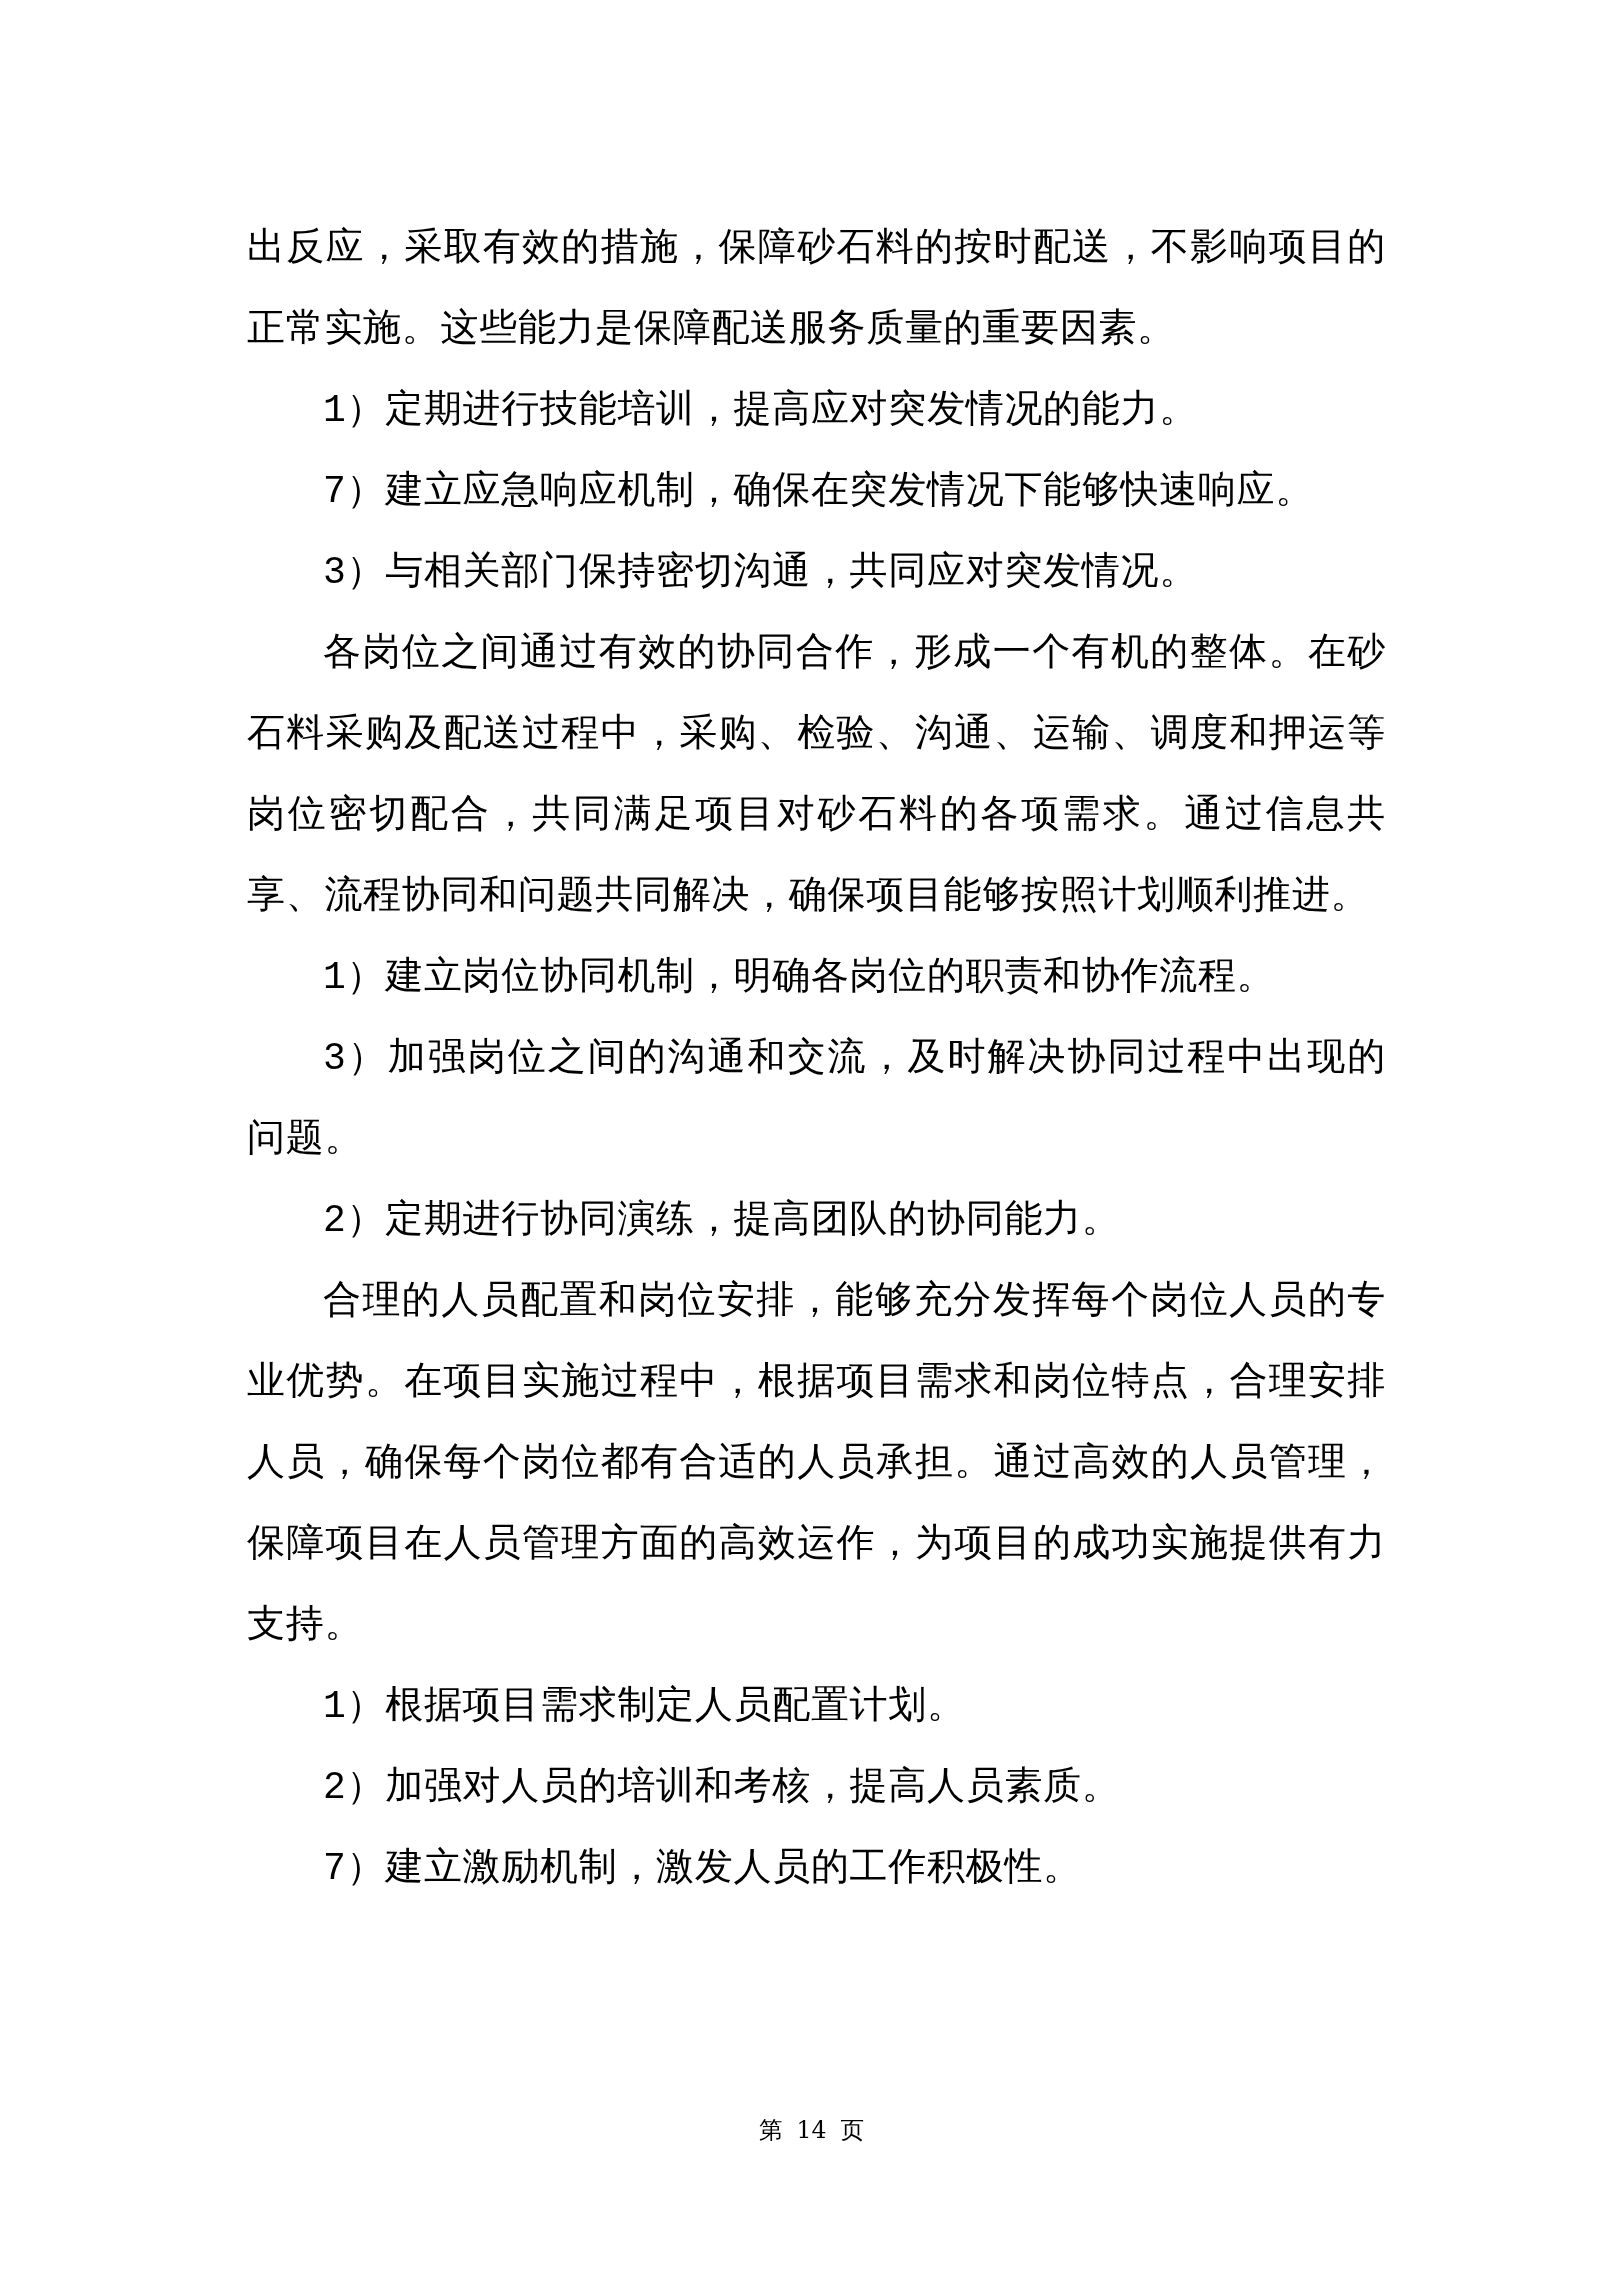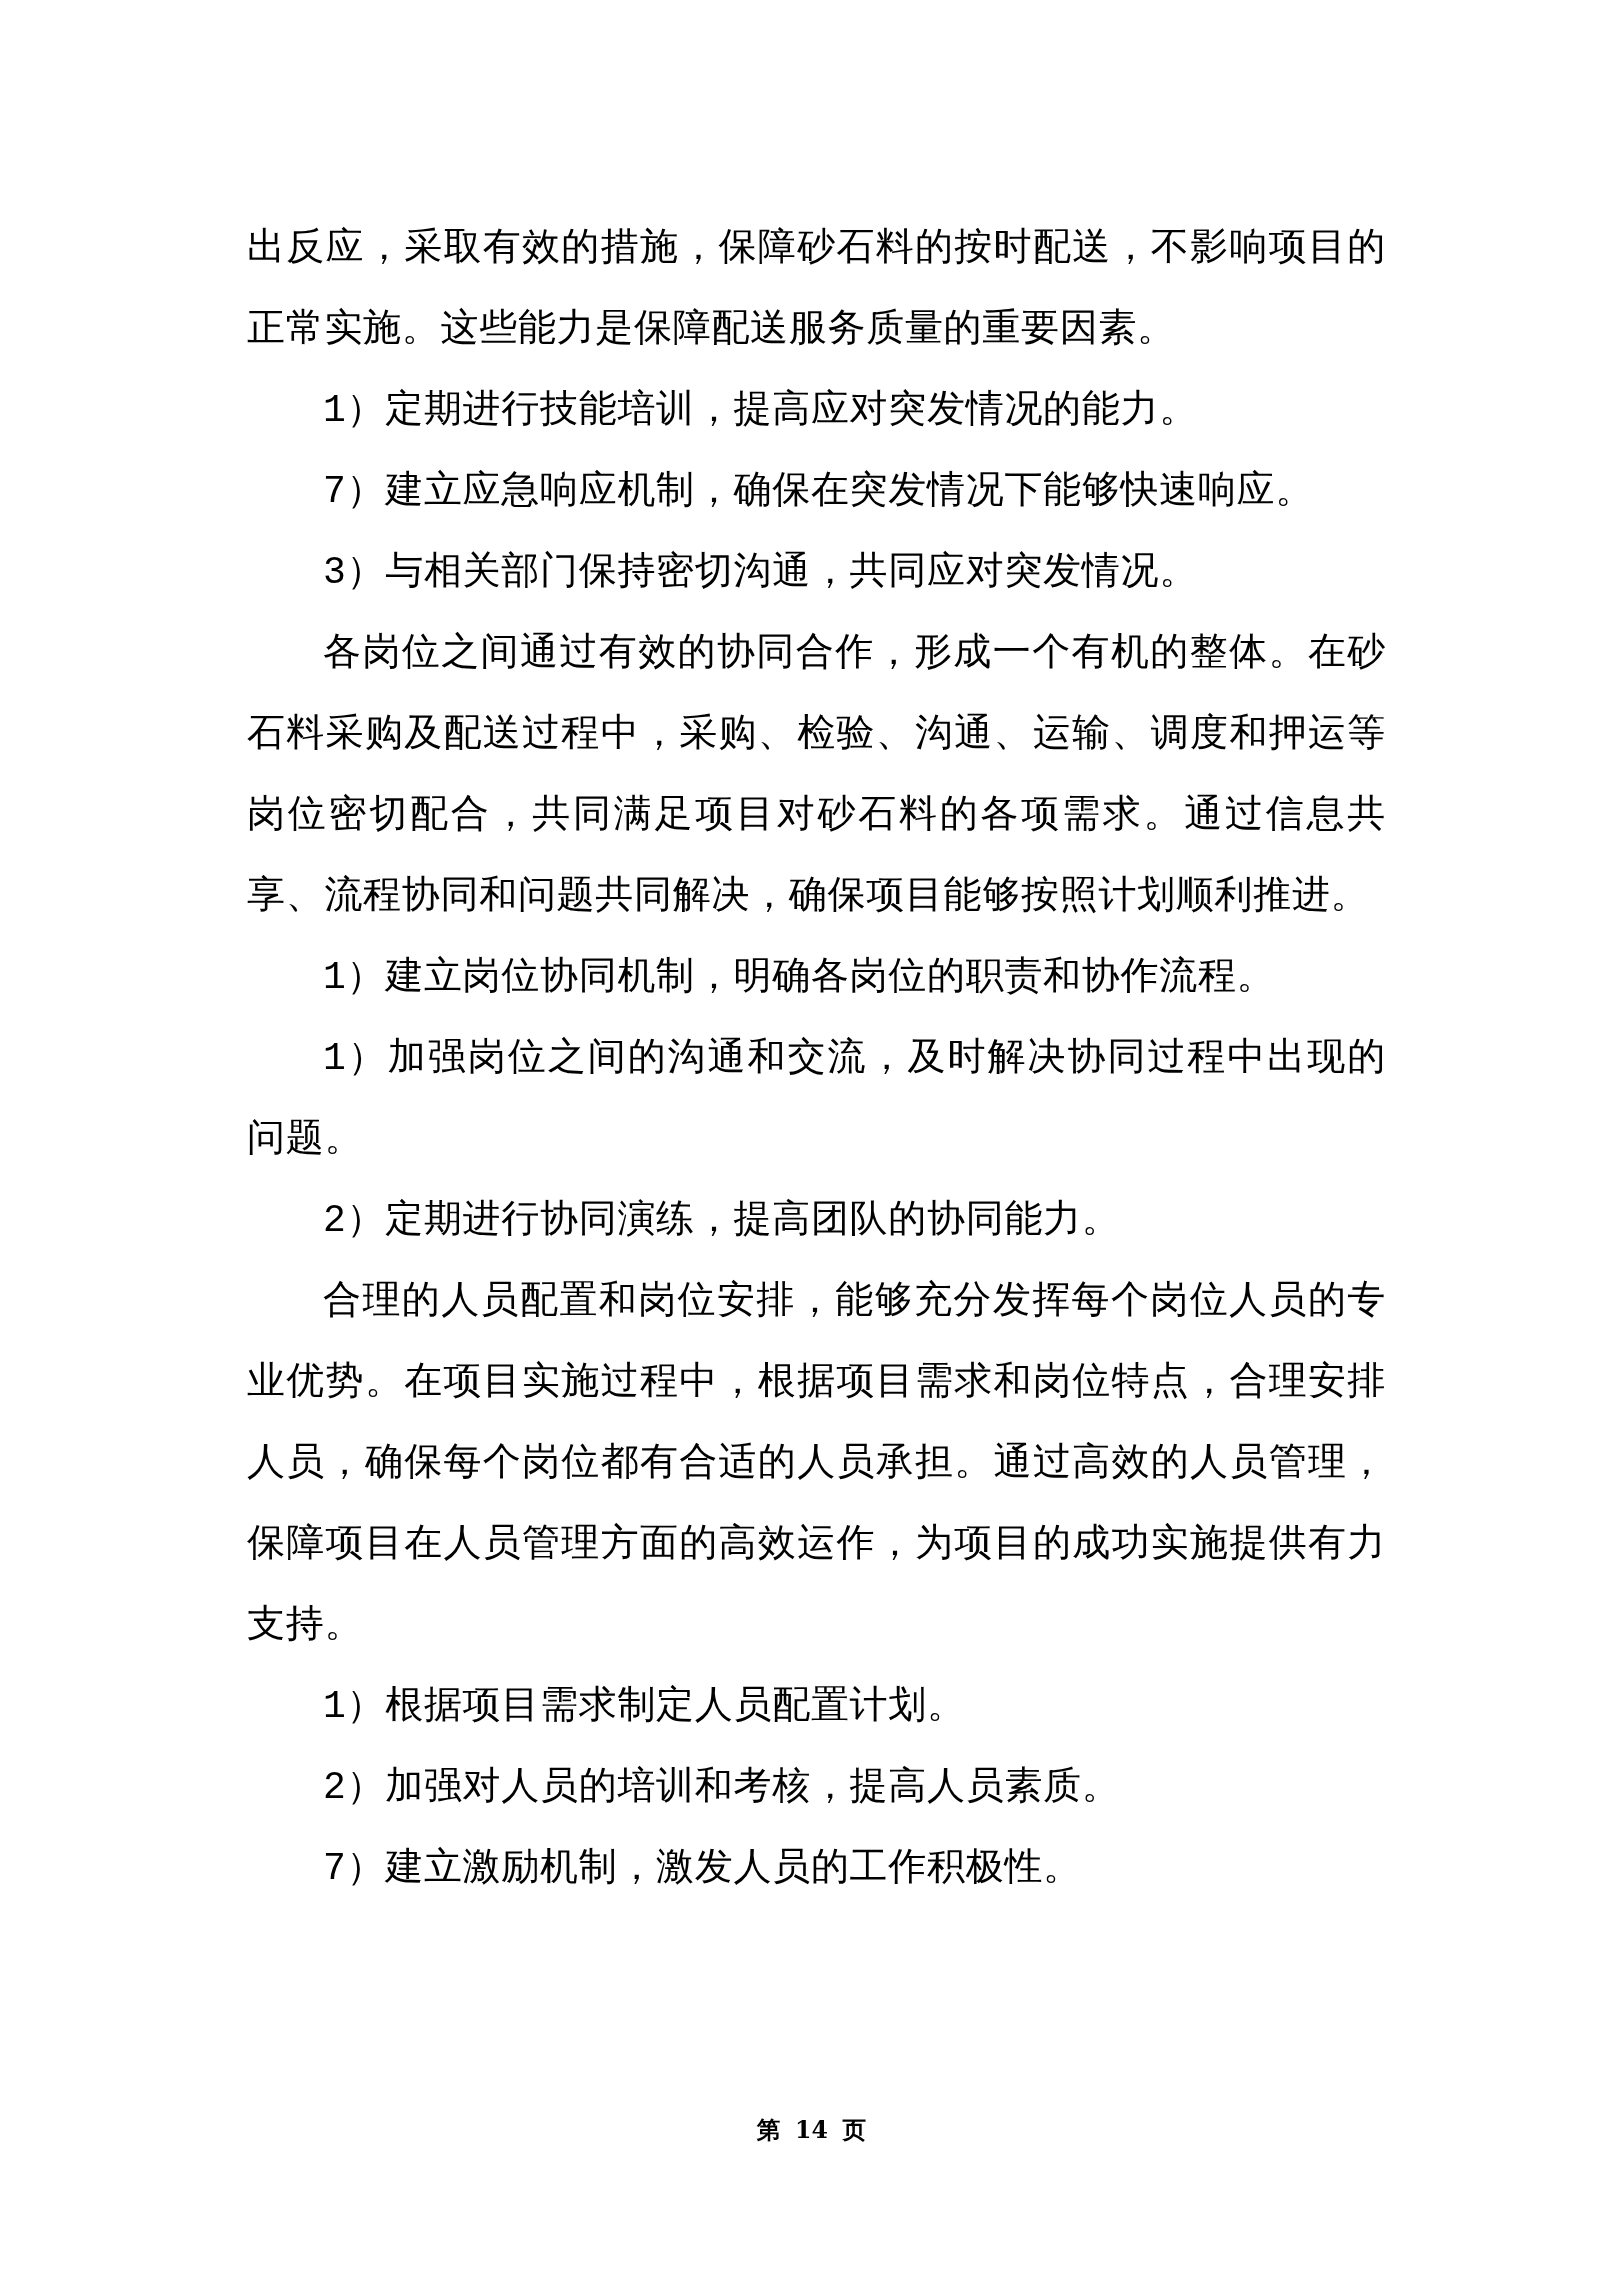--- a/index.html
+++ b/index.html
@@ -38,34 +38,33 @@
     }
     .footer {
       position: absolute;
       left: 0;
       right: 0;
       top: 2115px;
       text-align: center;
       font-size: 23.6px;
       line-height: 31px;
       word-spacing: 6.5px;
-      font-weight: bold;
     }
   </style>
 </head>
 <body>
 
 <div class="page-content">
   <p class="para first">出反应，采取有效的措施，保障砂石料的按时配送，不影响项目的正常实施。这些能力是保障配送服务质量的重要因素。</p>
   <p class="para indent">1）定期进行技能培训，提高应对突发情况的能力。</p>
   <p class="para indent">7）建立应急响应机制，确保在突发情况下能够快速响应。</p>
   <p class="para indent">3）与相关部门保持密切沟通，共同应对突发情况。</p>
   <p class="para indent">各岗位之间通过有效的协同合作，形成一个有机的整体。在砂石料采购及配送过程中，采购、检验、沟通、运输、调度和押运等岗位密切配合，共同满足项目对砂石料的各项需求。通过信息共享、流程协同和问题共同解决，确保项目能够按照计划顺利推进。</p>
   <p class="para indent">1）建立岗位协同机制，明确各岗位的职责和协作流程。</p>
-  <p class="para indent">1）加强岗位之间的沟通和交流，及时解决协同过程中出现的问题。</p>
+  <p class="para indent">3）加强岗位之间的沟通和交流，及时解决协同过程中出现的问题。</p>
   <p class="para indent">2）定期进行协同演练，提高团队的协同能力。</p>
   <p class="para indent">合理的人员配置和岗位安排，能够充分发挥每个岗位人员的专业优势。在项目实施过程中，根据项目需求和岗位特点，合理安排人员，确保每个岗位都有合适的人员承担。通过高效的人员管理，保障项目在人员管理方面的高效运作，为项目的成功实施提供有力支持。</p>
   <p class="para indent">1）根据项目需求制定人员配置计划。</p>
   <p class="para indent">2）加强对人员的培训和考核，提高人员素质。</p>
   <p class="para indent">7）建立激励机制，激发人员的工作积极性。</p>
 </div>
 
 <div class="footer">第 14 页</div>
 
 

